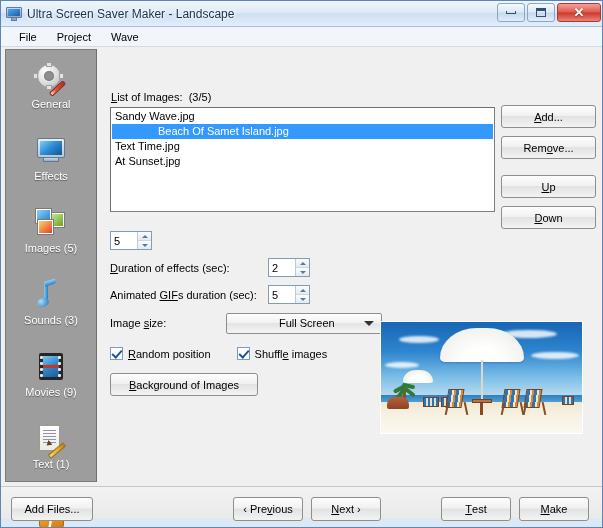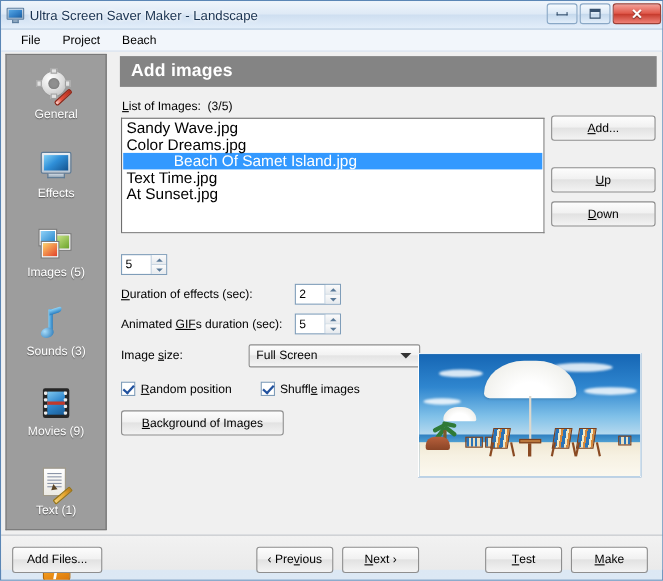--- a/index.html
+++ b/index.html
@@ -195,21 +195,21 @@
   .listbox {
     position: absolute; left: 5px; top: 58px;
     width: 385px; height: 105px;
     background: #ffffff;
     border: 1px solid #808080;
     border-top-color:#6e6e6e; border-left-color:#6e6e6e;
     overflow: hidden; padding: 1px;
   }
   .list-row {
     height: 15px; line-height: 15px; padding-left: 3px;
-    font-size: 14px; color:#000; white-space: nowrap; cursor: pointer;
+    font-size: 11px; color:#000; white-space: nowrap; cursor: pointer;
   }
   .list-row.sel { background: #3399ff; color:#ffffff;padding-left:46px; }
 
   .side-btns { position: absolute; left: 396px; top: 56px; width: 95px; }
   .btn {
     background: linear-gradient(180deg,#fdfdfd 0%,#f1f1f1 45%,#e2e2e2 50%,#f3f3f3 100%);
     border: 1px solid #8e8e8e; border-radius: 3px;
     font-size: 11px; color:#000; cursor: pointer;
     display:flex; align-items:center; justify-content:center;
     font-family: "Liberation Sans", sans-serif;
@@ -242,21 +242,21 @@
     display:flex; align-items:center; justify-content:center; cursor:pointer;
   }
   .spin-b:first-child { border-bottom:1px solid #cbd7e2; }
   .arr-u { width:0;height:0;border-left:3px solid transparent;border-right:3px solid transparent;border-bottom:3px solid #5a7a99; }
   .arr-d { width:0;height:0;border-left:3px solid transparent;border-right:3px solid transparent;border-top:3px solid #5a7a99; }
 
   .combo {
     width: 156px; height: 21px;
     border: 1px solid #8e8e8e; border-radius: 2px;
     background: linear-gradient(180deg,#fdfdfd 0%,#f2f2f2 45%,#e4e4e4 50%,#f4f4f4 100%);
-    display:flex; align-items:center; cursor:pointer; position: relative;
+    display:flex; align-items:center; cursor:pointer; position: relative; padding-left: 46px;
   }
   .combo-val { font-size: 11px; color:#000; padding-left: 6px; }
   .combo-arrow {
     position:absolute; right: 7px; top: 50%; margin-top:-2px;
     width:0;height:0;border-left:5px solid transparent;border-right:5px solid transparent;border-top:5px solid #333;
   }
 
   .checks { display:flex; align-items:center; margin-top: 9px; }
   .chk-wrap { display:flex; align-items:center; cursor:pointer; }
   .chk {
@@ -354,21 +354,21 @@
         </div>
       <div class="win-btn close">
           <span class="glyph-close">✕</span>
         </div>
     </div>
   </div>
 
   <div class="menubar">
     <div class="menu-item">File</div>
     <div class="menu-item">Project</div>
-    <div class="menu-item">Beach</div>
+    <div class="menu-item">Wave</div>
   </div>
 
   <div class="content">
 
     <div class="sidebar">
 
       <div class="side-item">
         <div class="side-ico">
           <div class="ic-gear"></div>
           <div class="ic-gear-t" style="left:12px;top:-1px;width:6px;height:5px;"></div>
@@ -446,40 +446,37 @@
               <span>f</span>
             </div>
         </div>
 
       </div>
 
     </div>
 
     <div class="main">
 
-      <div class="pane-header">
-        <span>Add images</span>
-      </div>
 
       <div class="list-label">
         <span class="u">L</span><span>ist of Images:</span>
         &nbsp;<span>(3/5)</span>
       </div>
 
       <div class="listbox">
         <div class="list-row">Sandy Wave.jpg</div>
-        <div class="list-row">Color Dreams.jpg</div>
         <div class="list-row sel">Beach Of Samet Island.jpg</div>
         <div class="list-row">Text Time.jpg</div>
         <div class="list-row">At Sunset.jpg</div>
       </div>
 
       <div class="side-btns">
         <div class="btn"><span class="u">A</span>dd...</div>
         <div class="gap-sm"></div>
+        <div class="btn">Rem<span class="u">o</span>ve...</div>
         <div class="gap-lg"></div>
         <div class="btn"><span class="u">U</span>p</div>
         <div class="gap-sm"></div>
         <div class="btn"><span class="u">D</span>own</div>
       </div>
 
       <div class="form">
 
         <div class="frow">
           <div class="spin">

